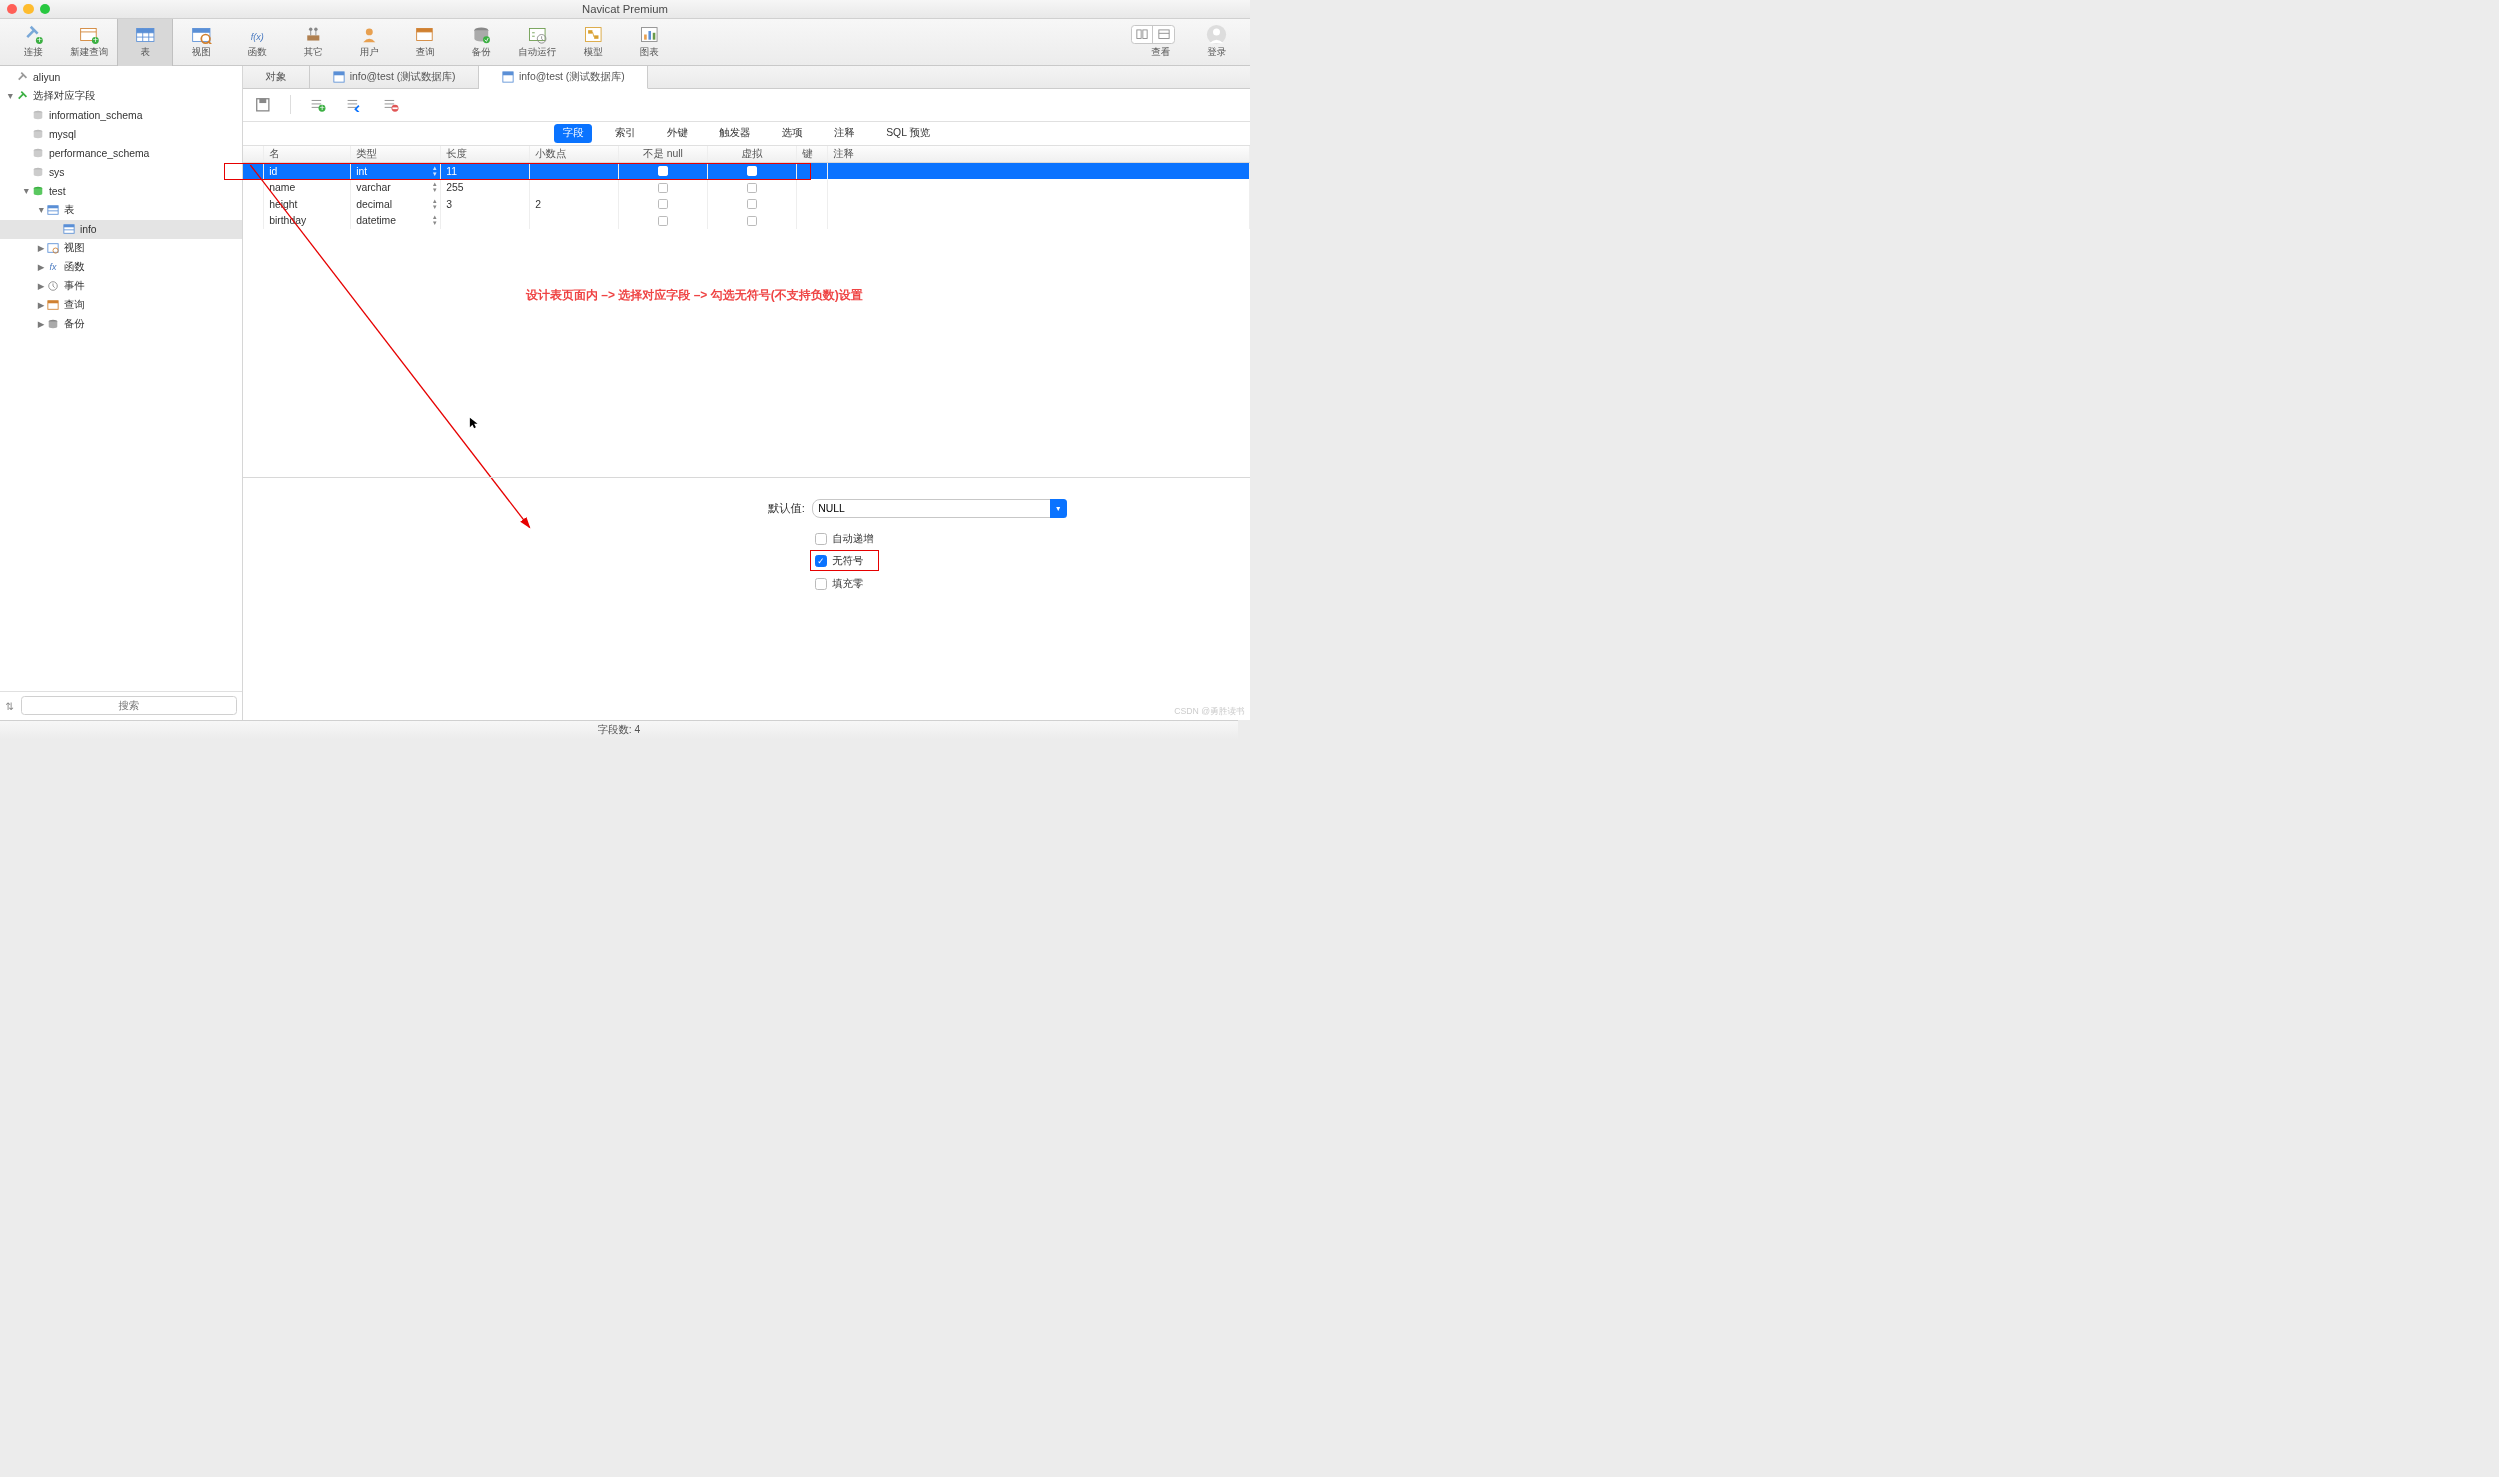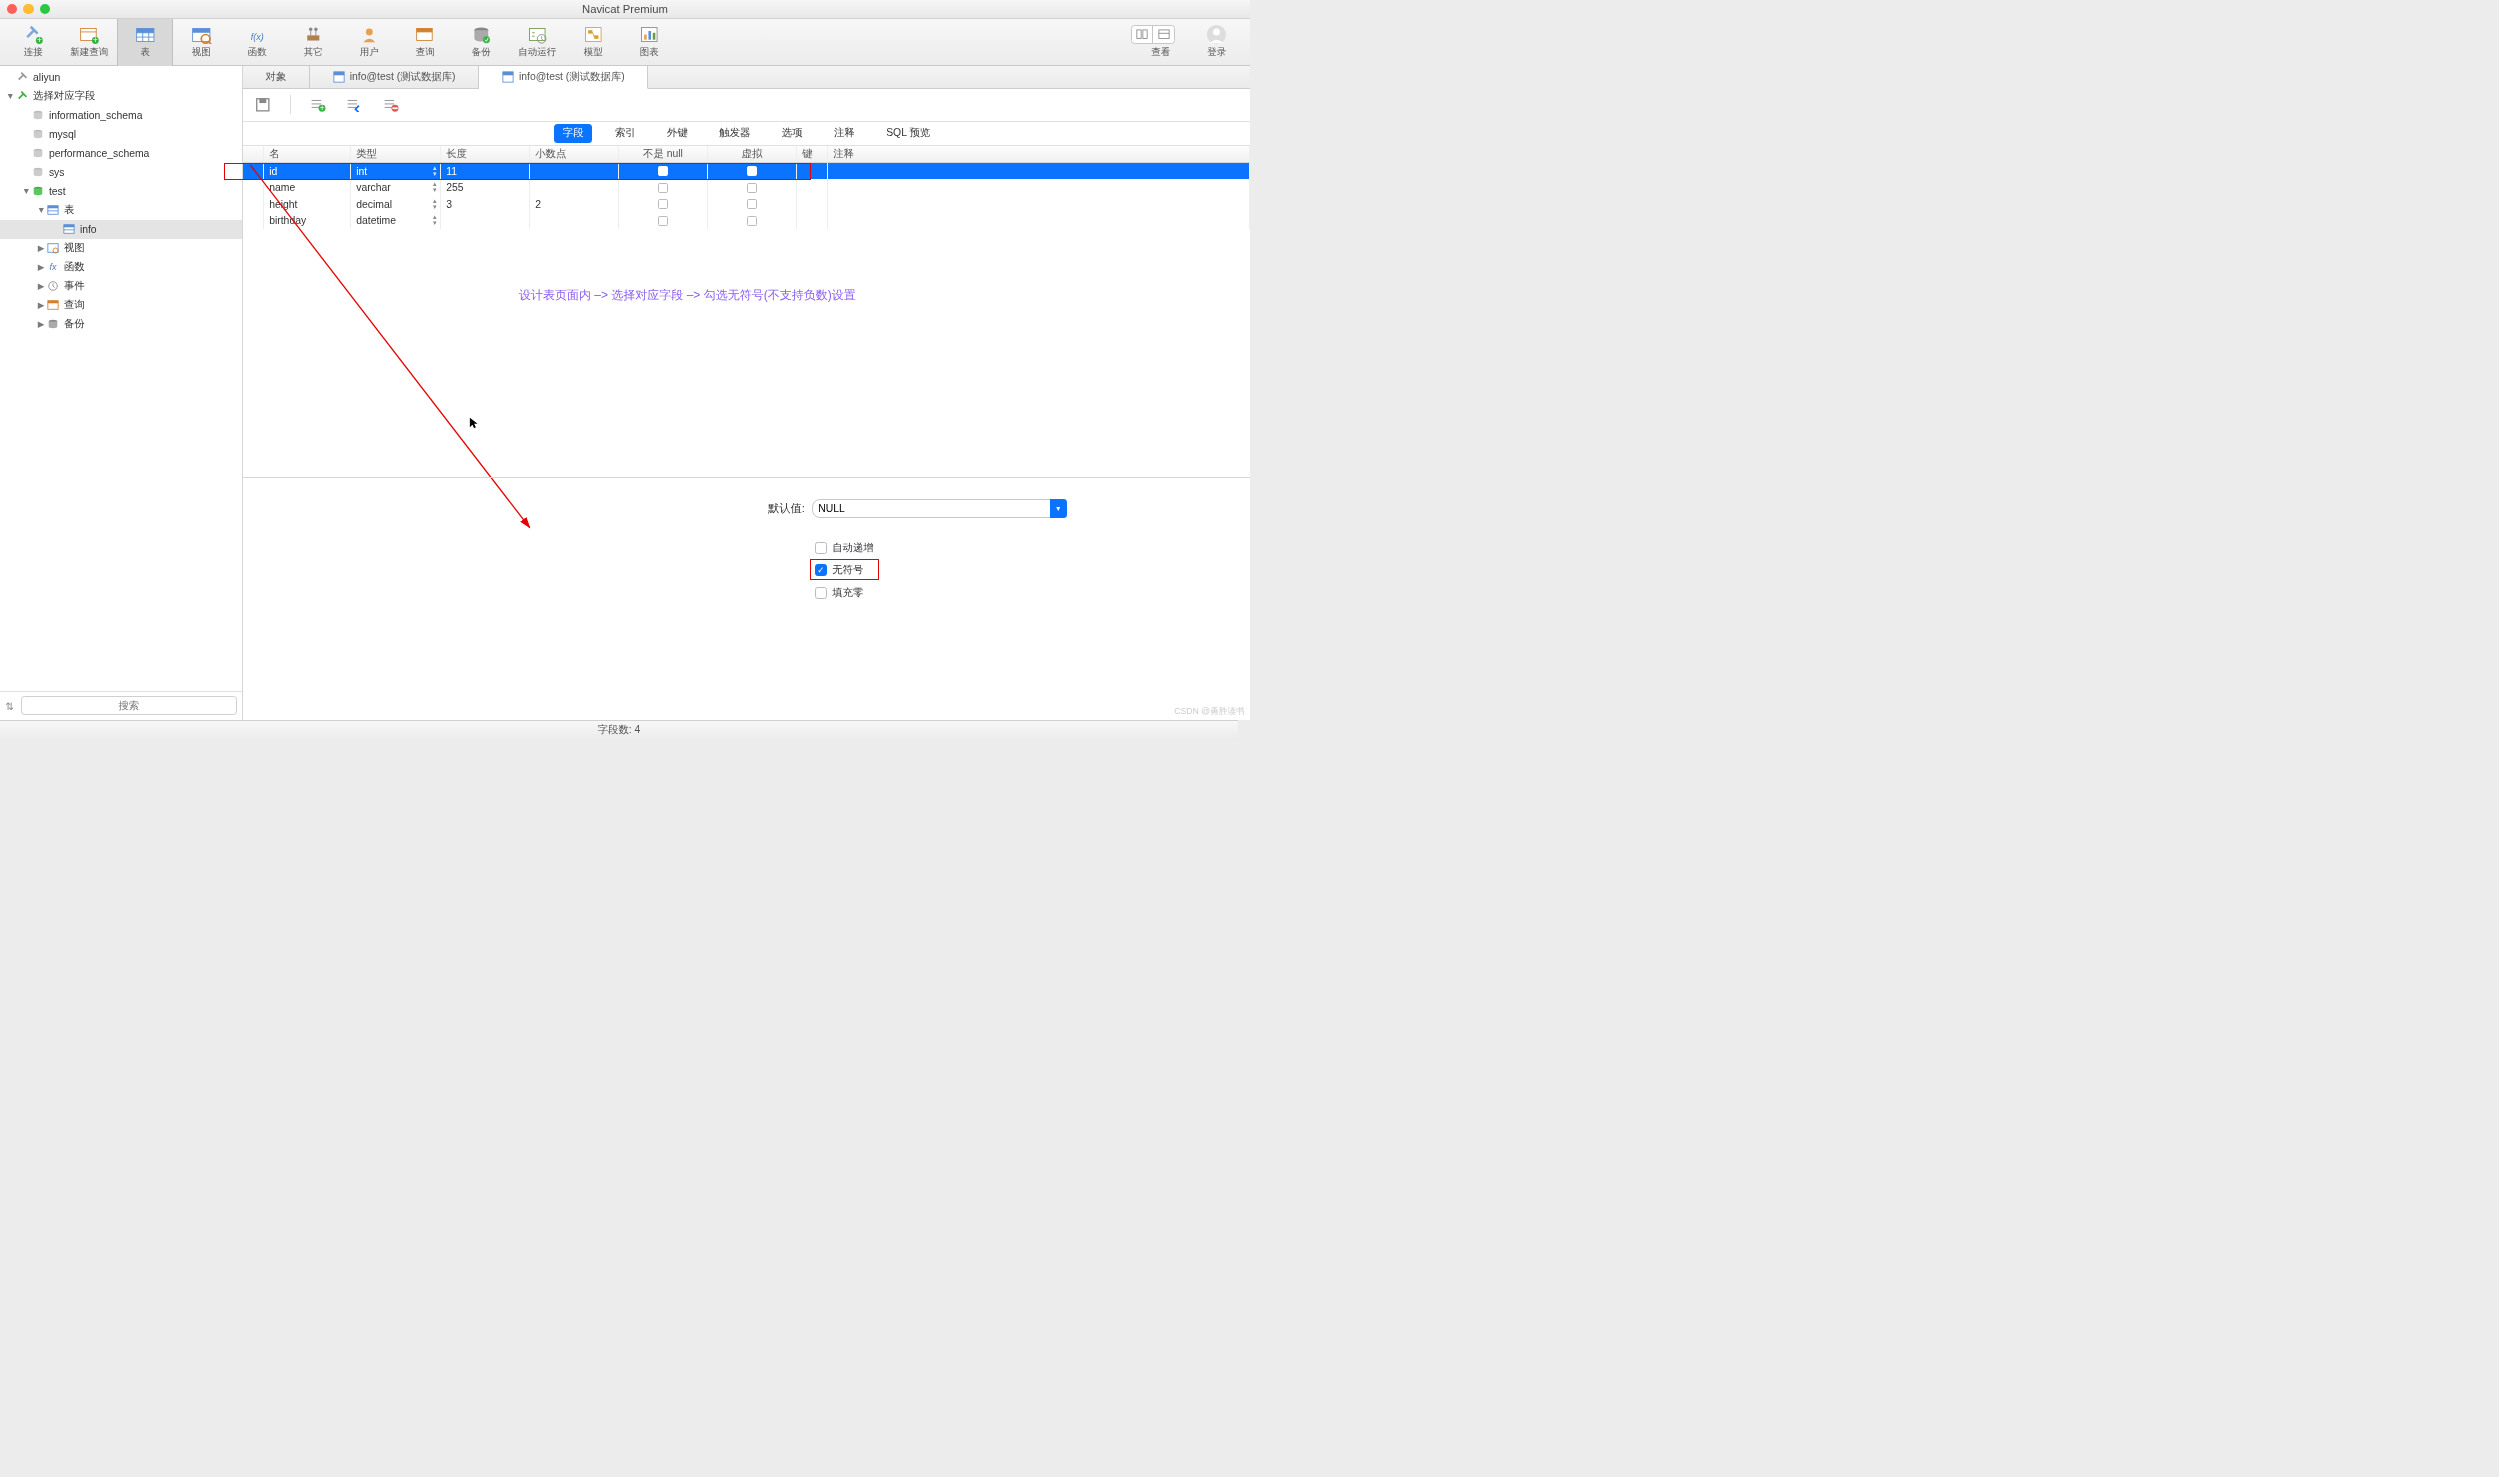--- a/index.html
+++ b/index.html
@@ -54,24 +54,24 @@
 .ghead div, .grow div.c { border-right: 0.9px solid #eee; padding: 0 5.2px; display: flex; align-items: center; }
 .grow { height: 16.5px; display: flex; font-size: 10.4px; }
 .grow.sel { background: #0a73ff; color: #fff; }
 .c0{width:21px;} .c1{width:87px;} .c2{width:90px; position:relative;} .c3{width:89px;} .c4{width:89px;} .c5{width:89px; justify-content:center;} .c6{width:89px; justify-content:center;} .c7{width:31px;} .c8{flex:1;}
 .chk { width:10.4px; height:10.4px; border:0.9px solid #bbb; border-radius:1.7px; background:#fff; }
 .grow.sel .chk { border-color:#fff; }
 .stepper { position:absolute; right:3.5px; top:1.7px; font-size:7px; color:#888; line-height:6px; }
 .grow.sel .stepper { color:#cde3ff; }
 
 .redbox1 { position:absolute; border:1.3px solid #e60000; pointer-events:none; }
-.anno { position:absolute; color:#8b5cf6; font-size:12px; font-weight:400; }
+.anno { position:absolute; color:#ef4444; font-size:12px; font-weight:700;margin-left:7px; }
 
 .lower { height: 243px; border-top: 0.9px solid #d8d8d8; padding: 19px 0 0 0; position:relative; }
-.form-row { display:flex; align-items:center; height: 22.6px; margin-bottom:17px; }
+.form-row { display:flex; align-items:center; height: 22.6px; margin-bottom:8px; }
 .form-row .flabel { width: 569px; text-align:right; padding-right:7px; font-size:11.3px; }
 .form-row select { width: 255px; height:19px; border:0.9px solid #c7c7c7; border-radius:8px; background:#fff; font-size:10.4px; padding:0 5.2px; appearance:none; }
 .sel-wrap { position:relative; }
 .sel-arrow { position:absolute; right:0; top:0; width:17.4px; height:19px; background:#0a73ff; border-radius:0 3.5px 3.5px 0; display:flex; align-items:center; justify-content:center; color:#fff; font-size:7.8px; }
 .chk-row { display:flex; align-items:center; height:22.6px; padding-left:572px; gap:5.2px; }
 .chk2 { width:12px; height:12px; border:0.9px solid #bbb; border-radius:2.6px; background:#fff; display:flex; align-items:center; justify-content:center; }
 .chk2.on { background:#0a73ff; border-color:#0a73ff; color:#fff; font-size:8.7px; }
 
 .status { position:absolute; bottom:0; left:0; right:12px; height:19px; background:linear-gradient(#f7f7f7,#ececec); border-top:0.9px solid #d0d0d0; display:flex; align-items:center; justify-content:center; font-size:9.5px; color:#555; }
 

